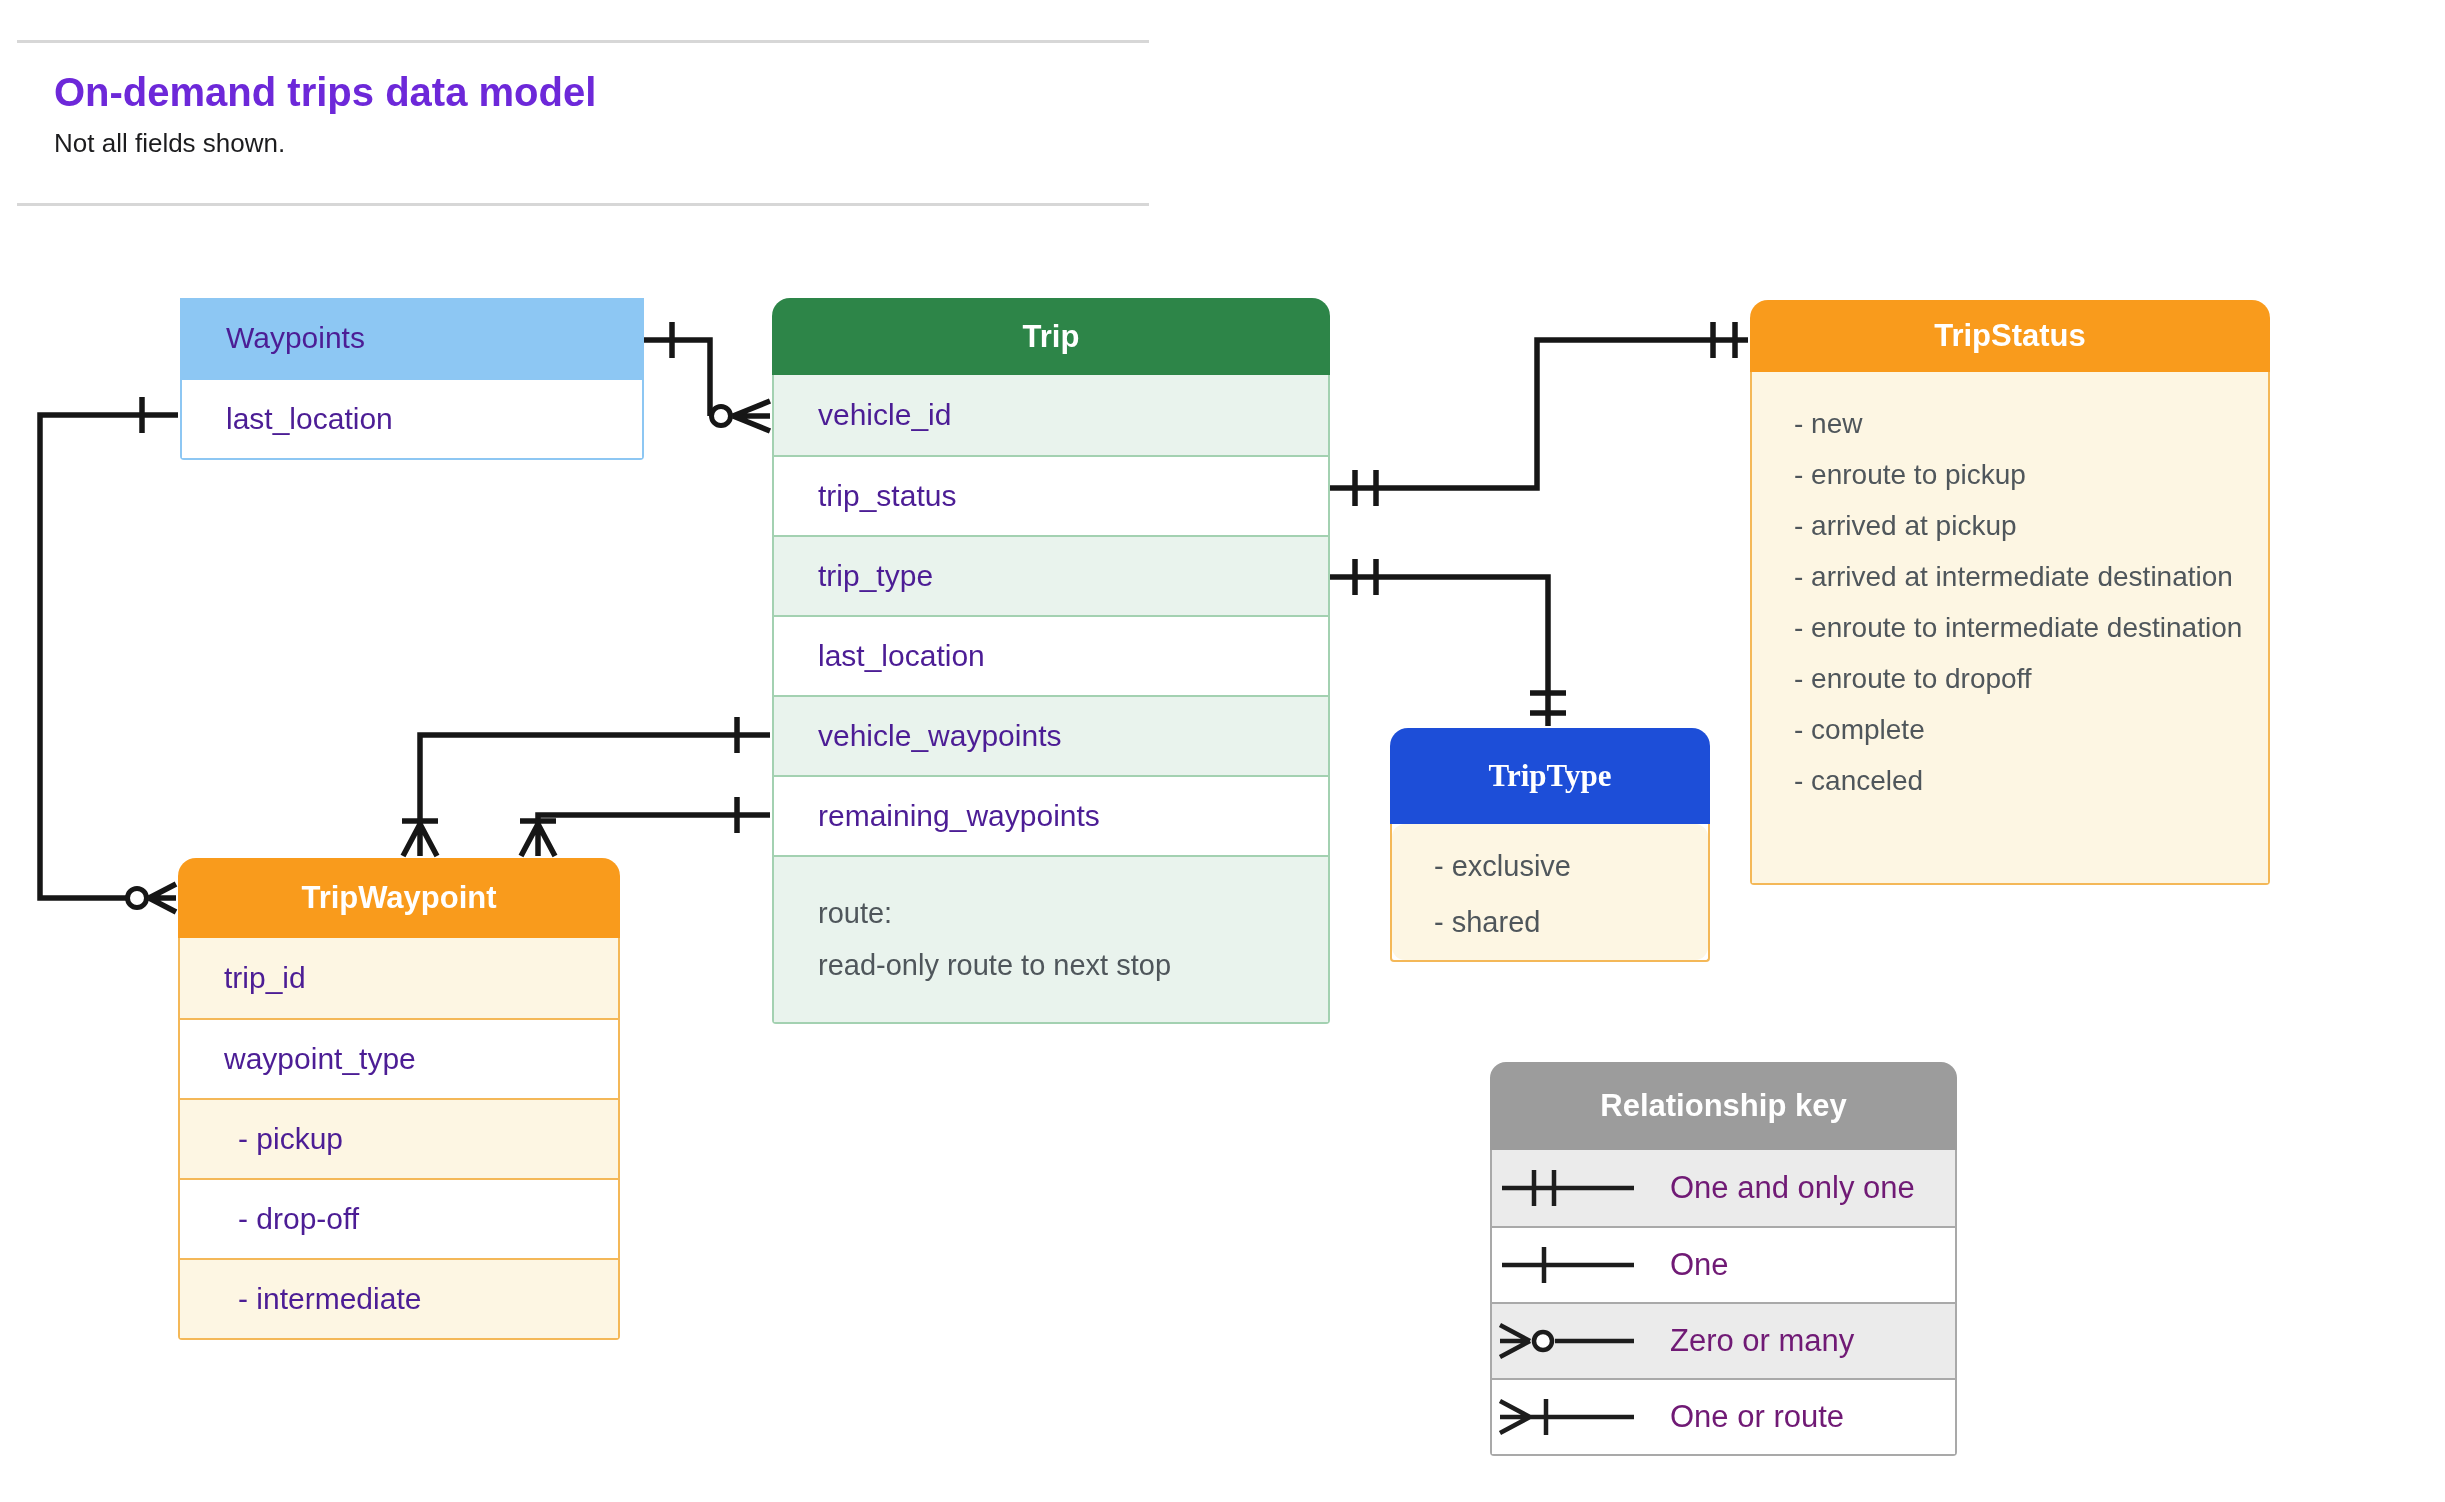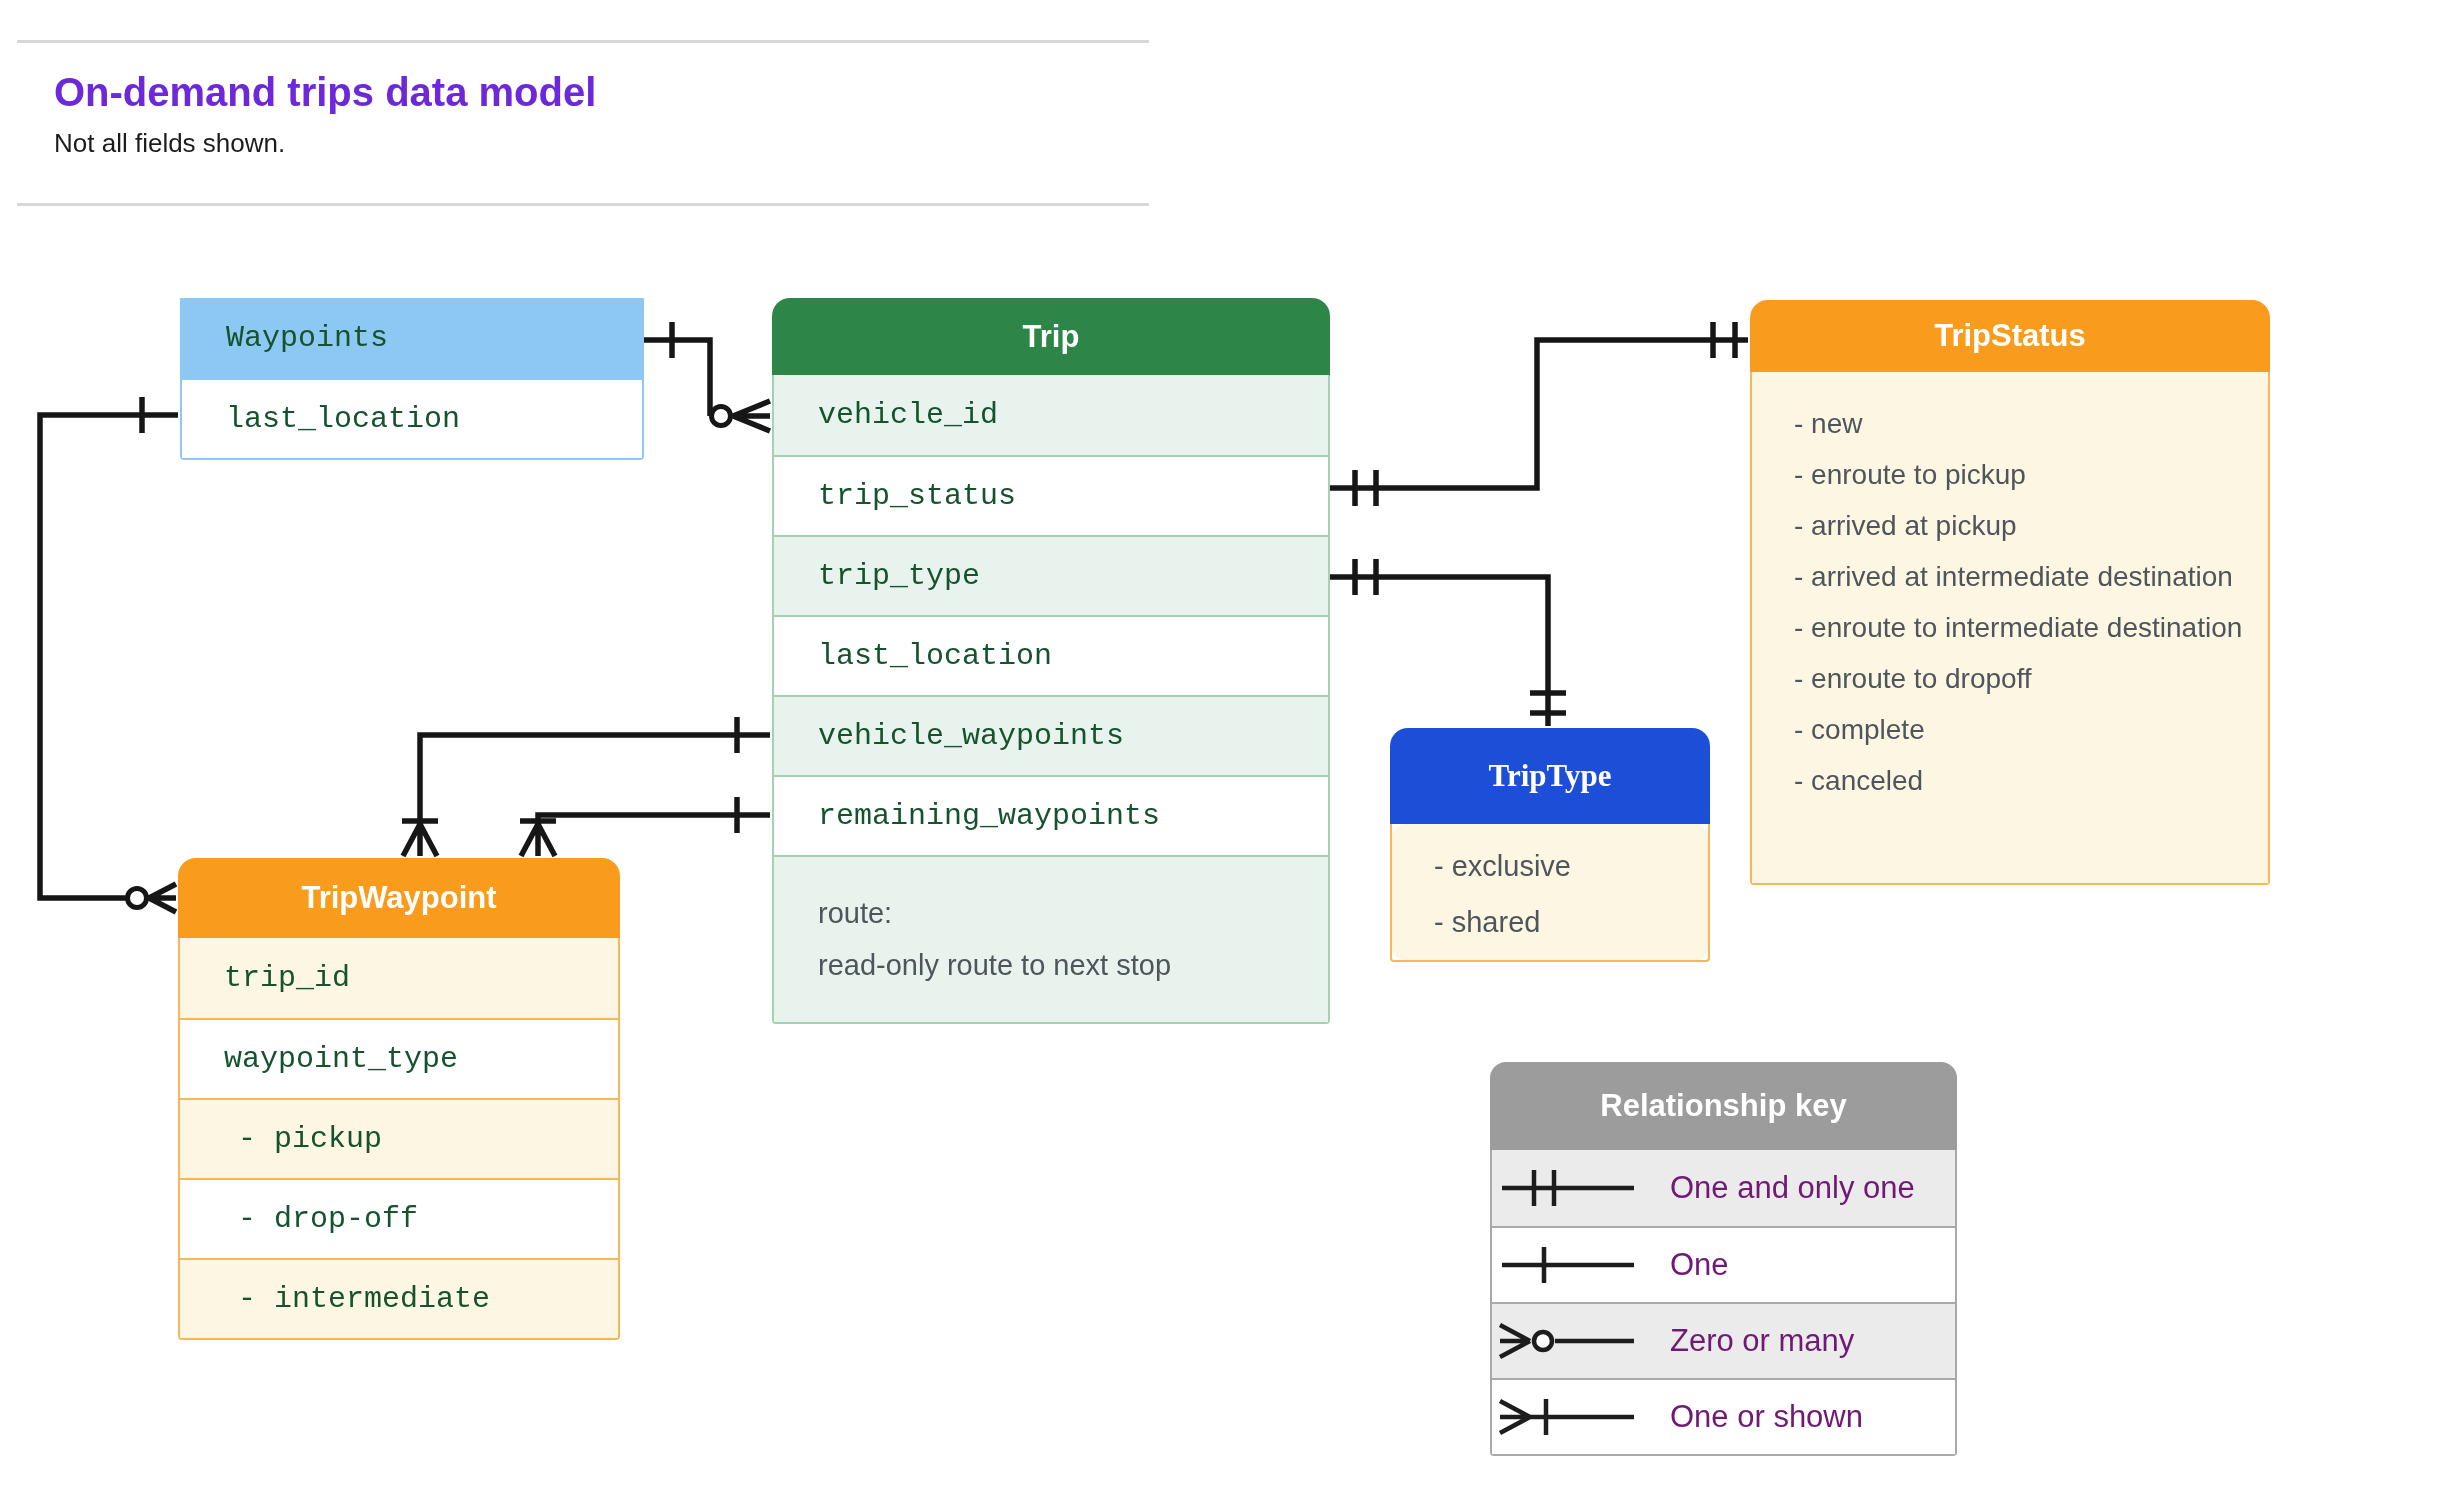--- a/index.html
+++ b/index.html
@@ -14,21 +14,21 @@
 
   .entity{position:absolute;}
   .ehead{
     display:flex;align-items:center;justify-content:center;
     color:#ffffff;font-size:31px;font-weight:700;
     border-radius:18px 18px 0 0;
   }
   .ebody{border:2px solid;border-top:none;border-radius:0 0 4px 4px;background:#fff;}
   .row{
     display:flex;align-items:center;
-    padding-left:44px;font-size:30px;color:#14532d;white-space:nowrap;font-family:Liberation Mono, monospace;
+    padding-left:44px;font-size:30px;color:#4c1d95;white-space:nowrap;
   }
   .row.indent{padding-left:58px;}
   .blue  .ebody{border-color:#8dc7f3;}
   .blue  .row + .row{border-top:2px solid #8dc7f3;}
   .green .ebody{border-color:#a3d1b1;}
   .green .row + .row, .green .row + .routerow{border-top:2px solid #a3d1b1;}
   .orange .ebody{border-color:#f4b858;}
   .orange .row + .row{border-top:2px solid #f4b858;text-align:right;}
   .gray .ebody{border-color:#a9a9a9;}
 
@@ -175,18 +175,18 @@
         <svg class="legend-sym" viewBox="0 0 150 76">
           <path class="sym" d="M38 38 L8 22 M38 38 L8 38 M38 38 L8 54 M63 38 H142"></path>
           <circle class="sym-circle" cx="51" cy="38" r="9"></circle>
         </svg>
         <span class="legend-label">Zero or many</span>
       </div>
       <div class="legend-row" style="height:76px;background:#ffffff;">
         <svg class="legend-sym" viewBox="0 0 150 76">
           <path class="sym" d="M38 38 L8 22 M38 38 L8 38 M38 38 L8 54 M38 38 H142 M54 20 V56"></path>
         </svg>
-        <span class="legend-label">One or shown</span>
+        <span class="legend-label">One or route</span>
       </div>
     </div>
   </div>
 
 </div>
 
 </body></html>

